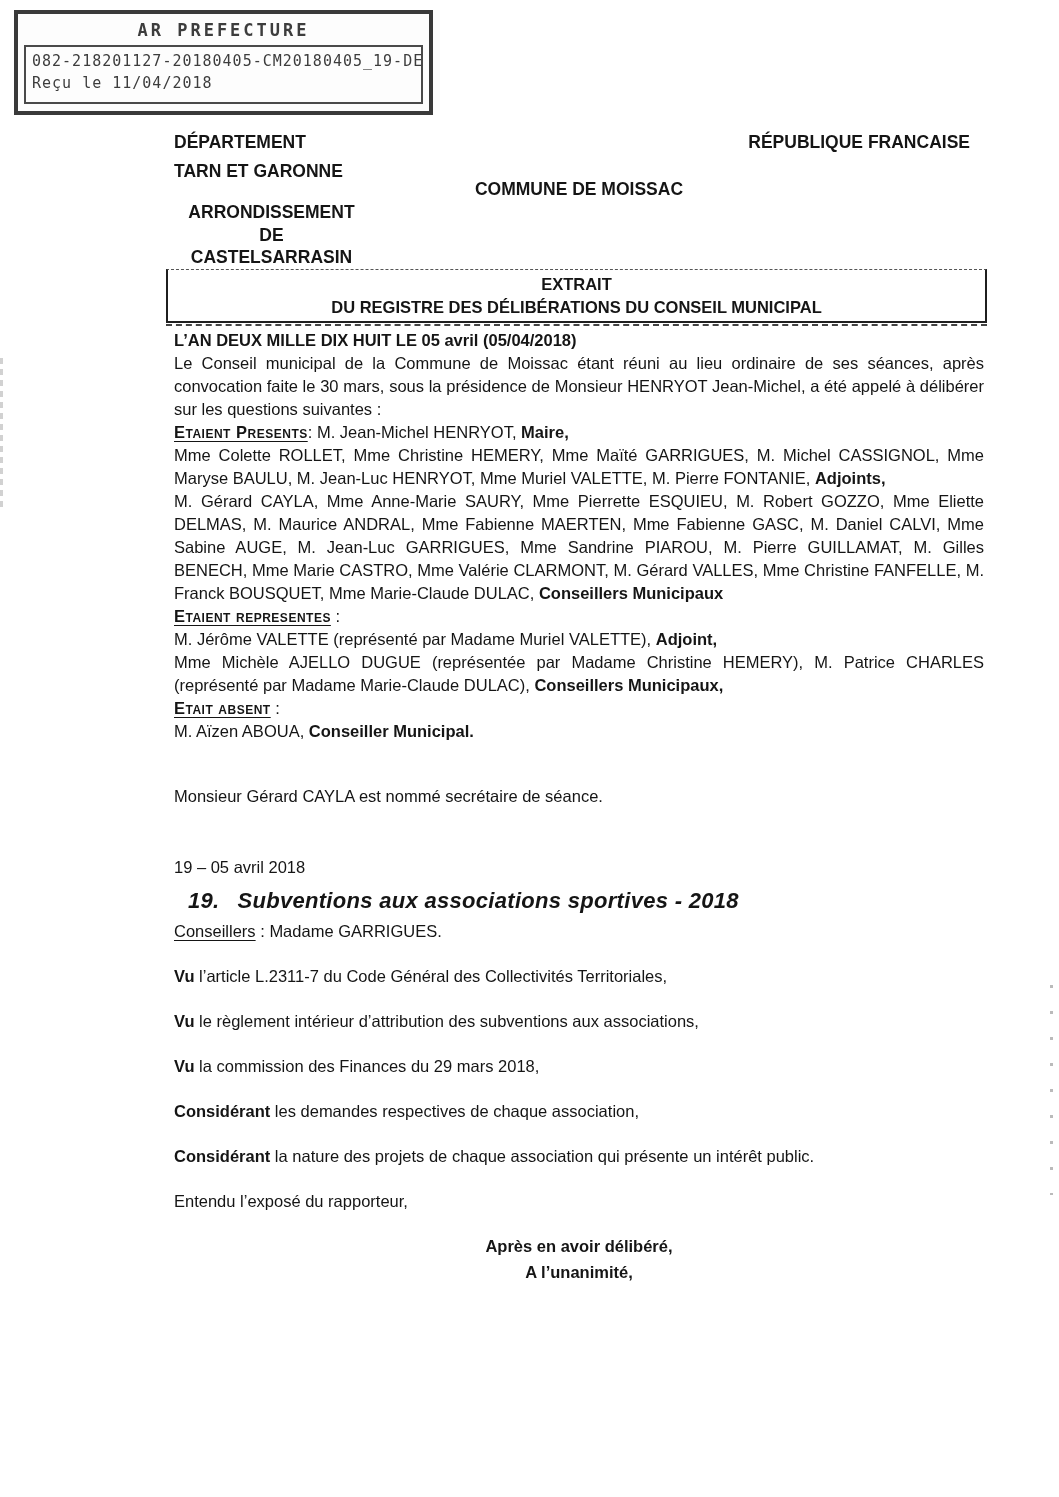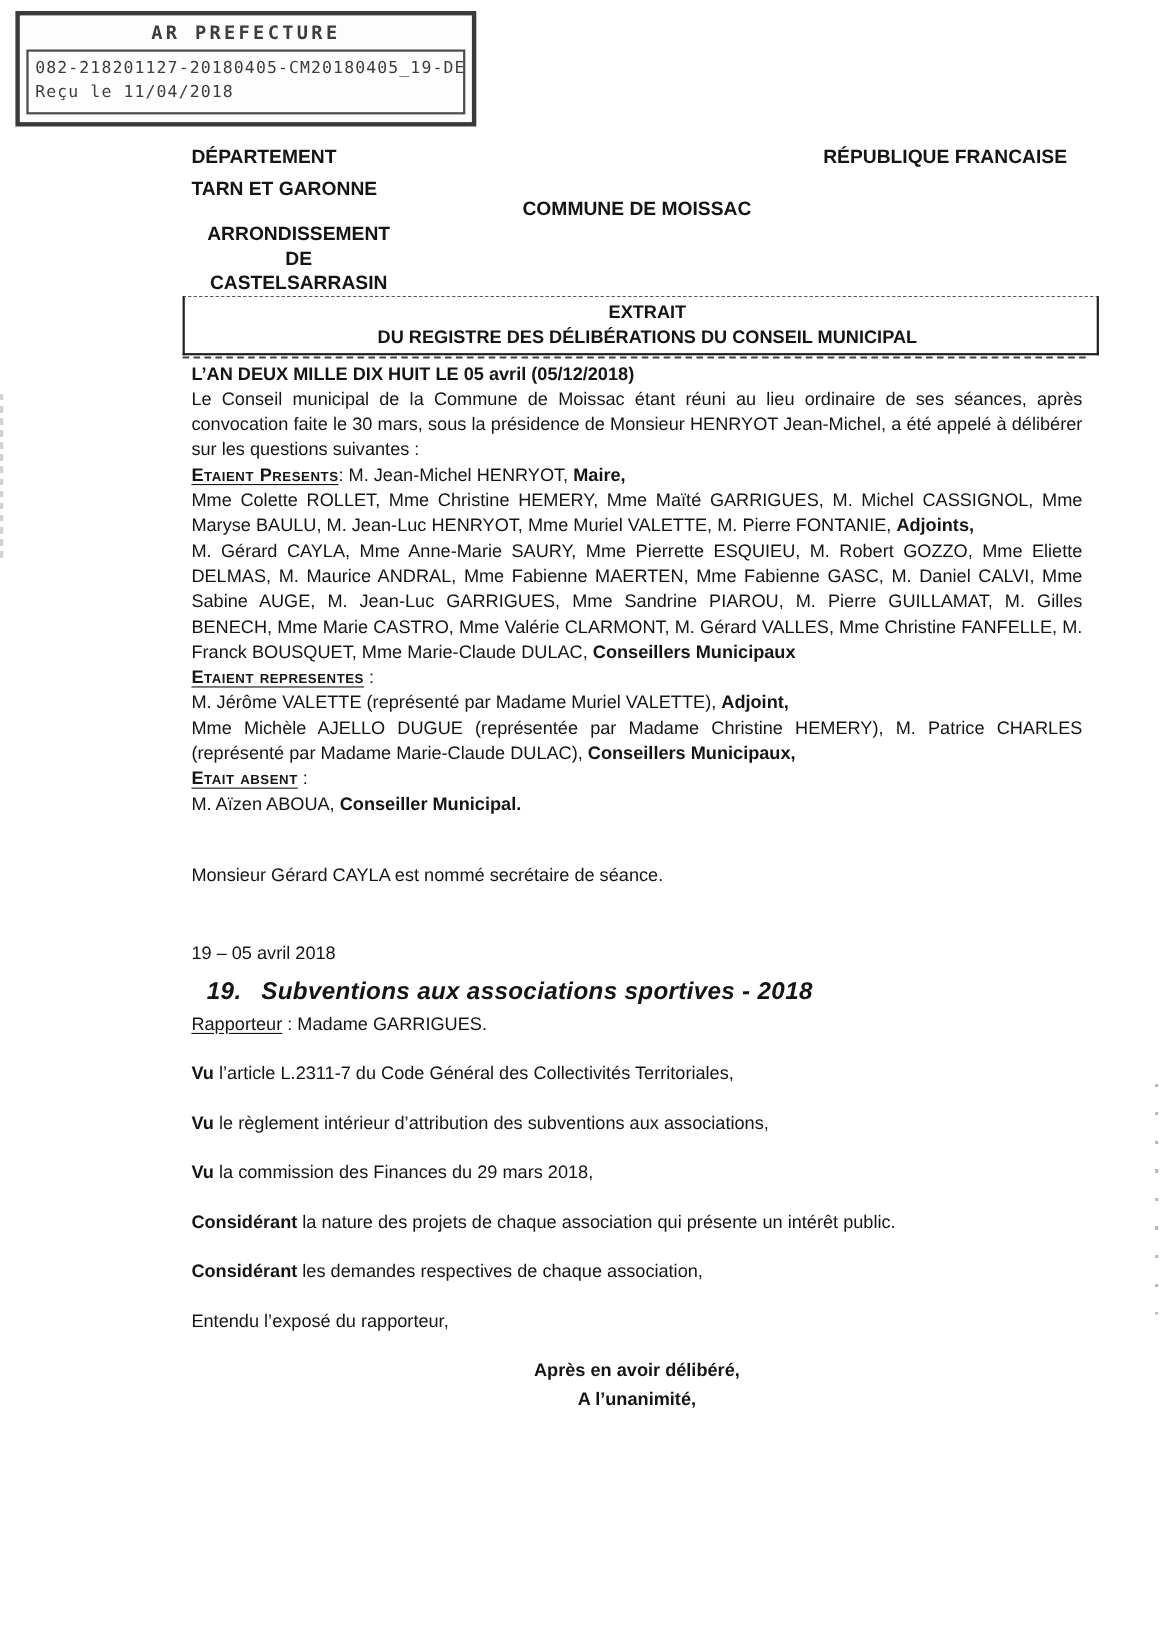--- a/index.html
+++ b/index.html
@@ -45,21 +45,21 @@
   .hdr-row { display:flex; justify-content:space-between; font-weight:bold; font-size:17.5px; line-height:29px; }
   .hdr-republic { padding-right:14px; }
   .hdr-commune { text-align:center; font-weight:bold; font-size:17.5px; line-height:22px; margin-top:-8px; }
   .hdr-arr { width:195px; text-align:center; font-weight:bold; font-size:17.5px; line-height:22.5px; margin-top:1px; }
 
   .extract-box {
     margin-left:-8px; width:817px;
     border:2px solid #1f1f1f;
     border-top:1px dashed #555;
     text-align:center; font-weight:bold;
-    padding:3px 0 2px 12px;
+    padding:3px 0 2px 0;
   }
   .dashed-sep { margin-left:-8px; width:821px; border-top:2px dashed #444; margin-top:1px; }
 
   .year-line { font-weight:bold; margin-top:3px; }
 
   p { margin:0; }
   .just { text-align:justify; }
   .b { font-weight:bold; }
   .label {
     font-weight:bold;
@@ -127,21 +127,21 @@
       <div>DE</div>
       <div>CASTELSARRASIN</div>
     </div>
 
     <div class="extract-box">
       <div>EXTRAIT</div>
       <div>DU REGISTRE DES DÉLIBÉRATIONS DU CONSEIL MUNICIPAL</div>
     </div>
     <div class="dashed-sep"></div>
 
-    <div class="year-line">L’AN DEUX MILLE DIX HUIT LE 05 avril (05/12/2018)</div>
+    <div class="year-line">L’AN DEUX MILLE DIX HUIT LE 05 avril (05/04/2018)</div>
 
     <p class="just">Le Conseil municipal de la Commune de Moissac étant réuni au lieu ordinaire de ses séances, après convocation faite le 30 mars, sous la présidence de Monsieur HENRYOT Jean-Michel, a été appelé à délibérer sur les questions suivantes :</p>
 
     <p class="just"><span class="label">Etaient Presents</span><span>: </span><span>M. Jean-Michel HENRYOT, </span><span class="b">Maire,</span></p>
 
     <p class="just"><span>Mme Colette ROLLET, Mme Christine HEMERY, Mme Maïté GARRIGUES, M. Michel CASSIGNOL, Mme Maryse BAULU, M. Jean-Luc HENRYOT, Mme Muriel VALETTE, M. Pierre FONTANIE, </span><span class="b">Adjoints,</span></p>
 
     <p class="just"><span>M. Gérard CAYLA, Mme Anne-Marie SAURY, Mme Pierrette ESQUIEU, M. Robert GOZZO, Mme Eliette DELMAS, M. Maurice ANDRAL, Mme Fabienne MAERTEN, Mme Fabienne GASC, M. Daniel CALVI, Mme Sabine AUGE, M. Jean-Luc GARRIGUES, Mme Sandrine PIAROU, M. Pierre GUILLAMAT, M. Gilles BENECH, Mme Marie CASTRO, Mme Valérie CLARMONT, M. Gérard VALLES, Mme Christine FANFELLE, M. Franck BOUSQUET, Mme Marie-Claude DULAC, </span><span class="b">Conseillers Municipaux</span></p>
 
     <p><span class="label">Etaient representes</span><span> :</span></p>
@@ -151,27 +151,27 @@
     <p class="just"><span>Mme Michèle AJELLO DUGUE (représentée par Madame Christine HEMERY), M. Patrice CHARLES (représenté par Madame Marie-Claude DULAC), </span><span class="b">Conseillers Municipaux,</span></p>
 
     <p><span class="label">Etait absent</span><span> :</span></p>
 
     <p><span>M. Aïzen ABOUA, </span><span class="b">Conseiller Municipal.</span></p>
 
     <p class="secretary">Monsieur Gérard CAYLA est nommé secrétaire de séance.</p>
 
     <p class="item-ref">19 – 05 avril 2018</p>
     <p class="item-title"><span class="num">19.</span><span>Subventions aux associations sportives -  2018</span></p>
-    <p class="rapporteur"><span class="u">Rapporteur</span><span> : Madame GARRIGUES.</span></p>
+    <p class="rapporteur"><span class="u">Conseillers</span><span> : Madame GARRIGUES.</span></p>
 
     <p class="recital"><span class="b">Vu</span><span> l’article L.2311-7 du Code Général des Collectivités Territoriales,</span></p>
     <p class="recital"><span class="b">Vu</span><span> le règlement intérieur d’attribution des subventions aux associations,</span></p>
     <p class="recital"><span class="b">Vu</span><span> la commission des Finances du 29 mars 2018,</span></p>
+    <p class="recital"><span class="b">Considérant</span><span> les demandes respectives de chaque association,</span></p>
     <p class="recital"><span class="b">Considérant</span><span> la nature des projets de chaque association qui présente un intérêt public.</span></p>
-    <p class="recital"><span class="b">Considérant</span><span> les demandes respectives de chaque association,</span></p>
     <p class="recital"><span>Entendu l’exposé du rapporteur,</span></p>
 
     <div class="closing">
       <div>Après en avoir délibéré,</div>
       <div>A l’unanimité,</div>
     </div>
 
   </div>
 
   <div class="artifact-left"></div>

